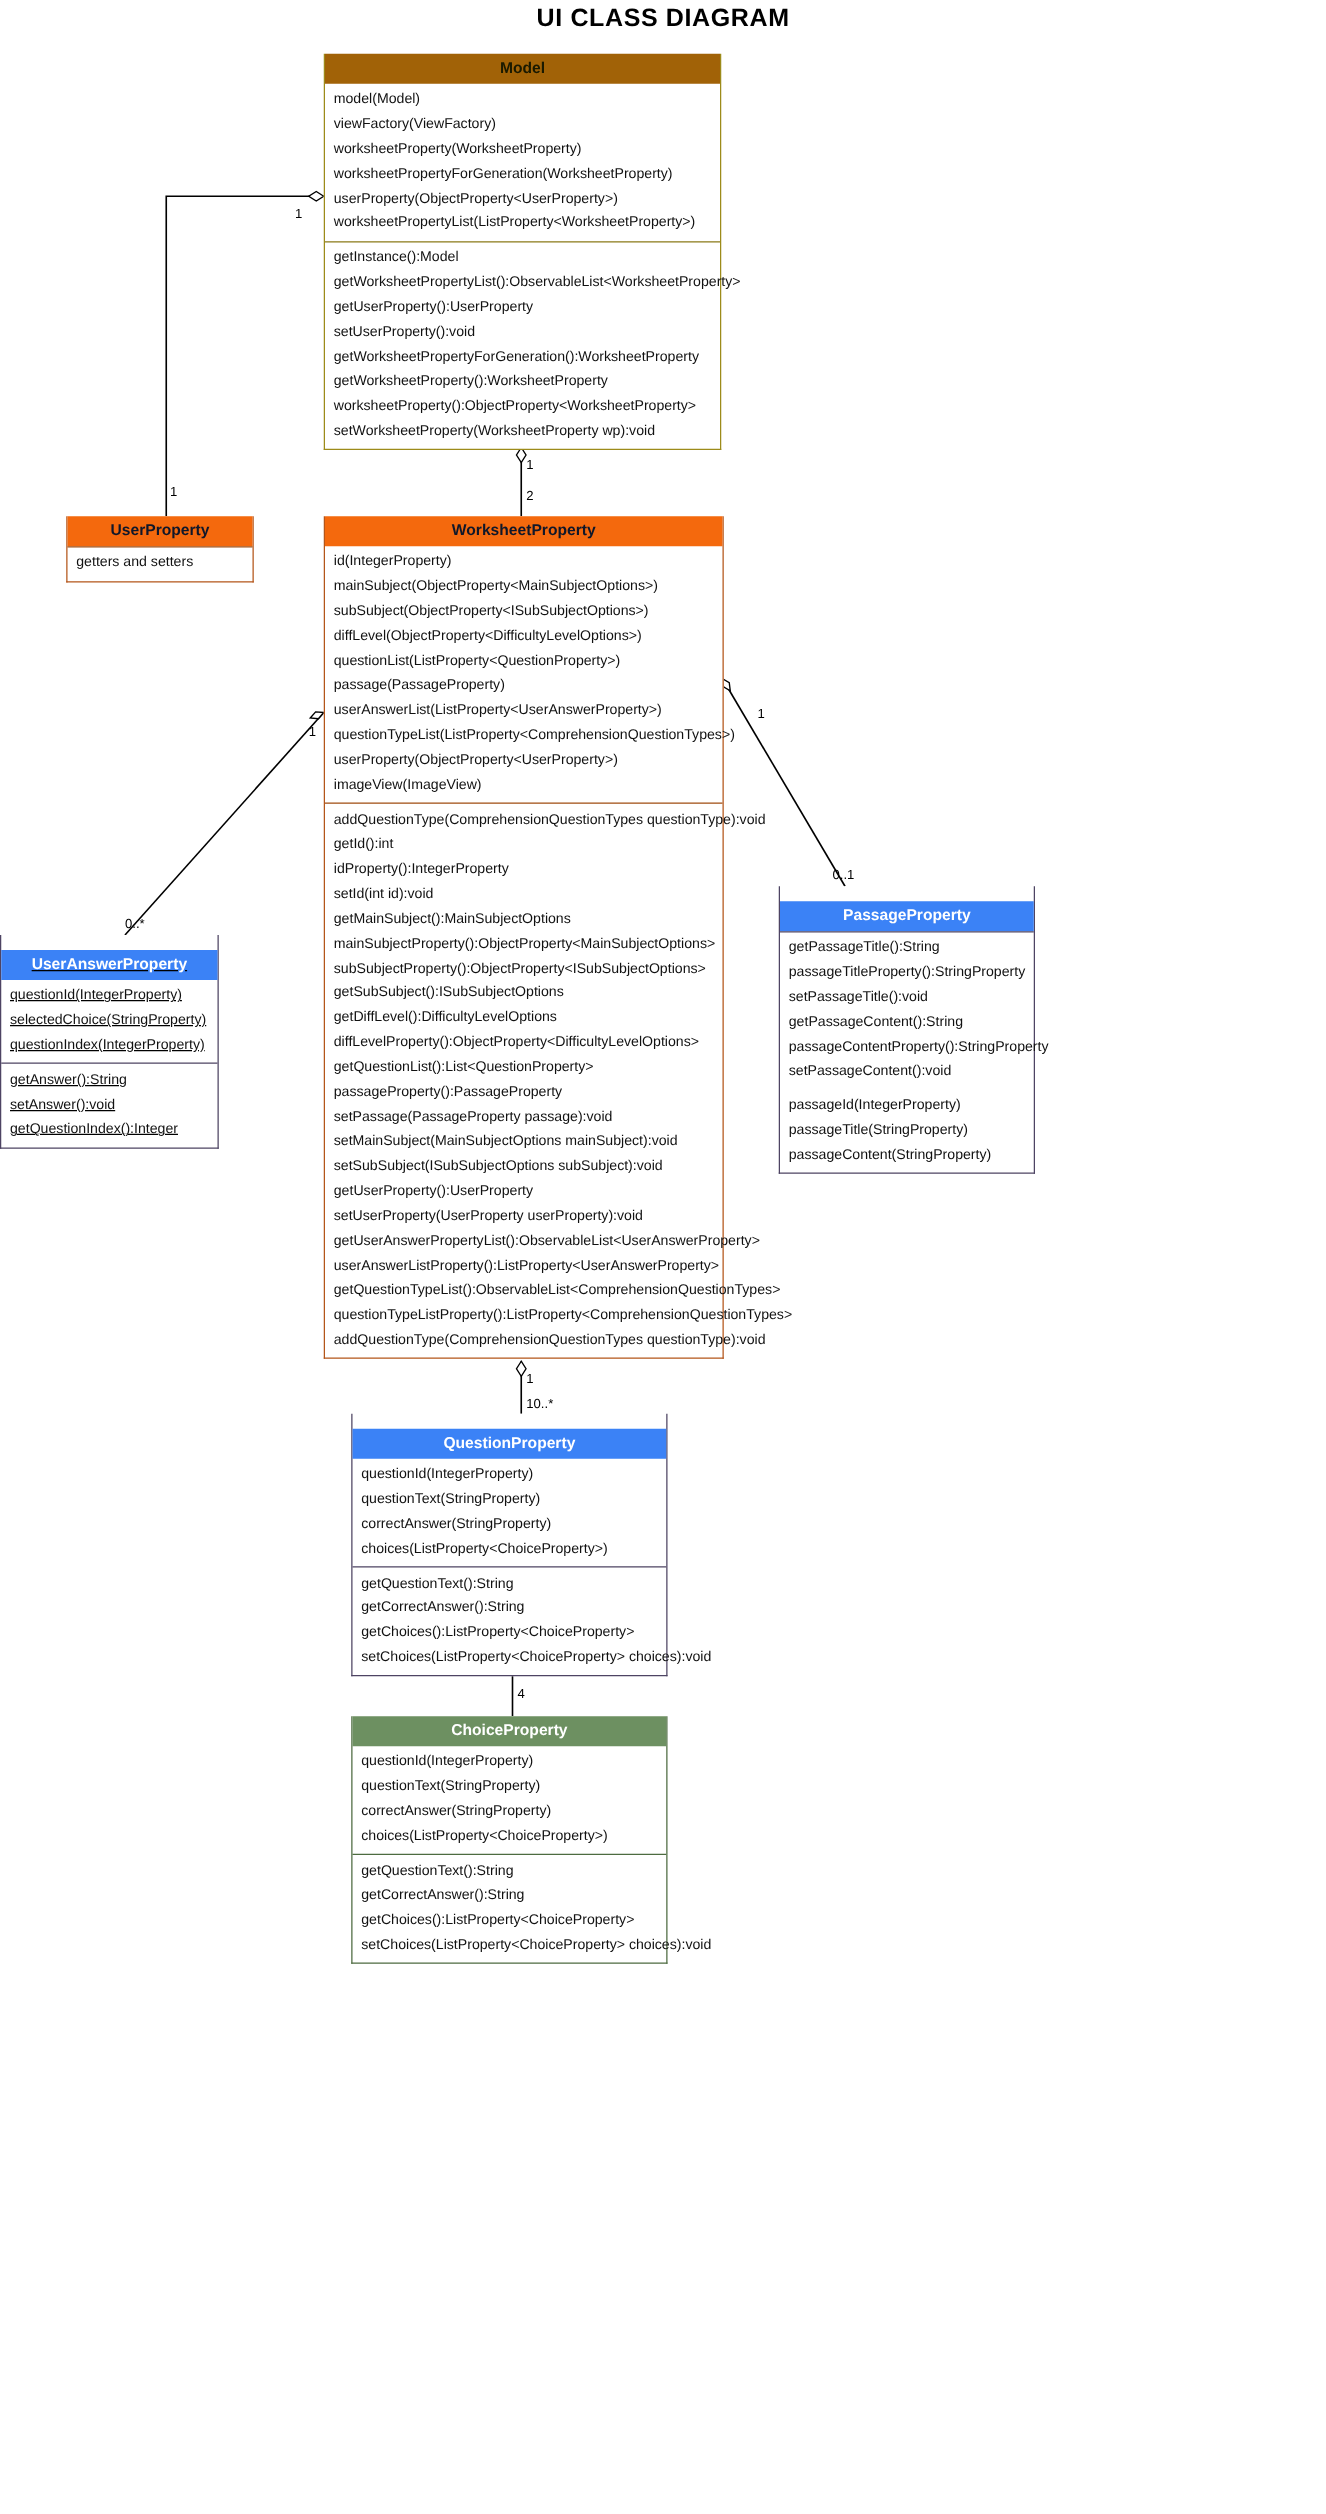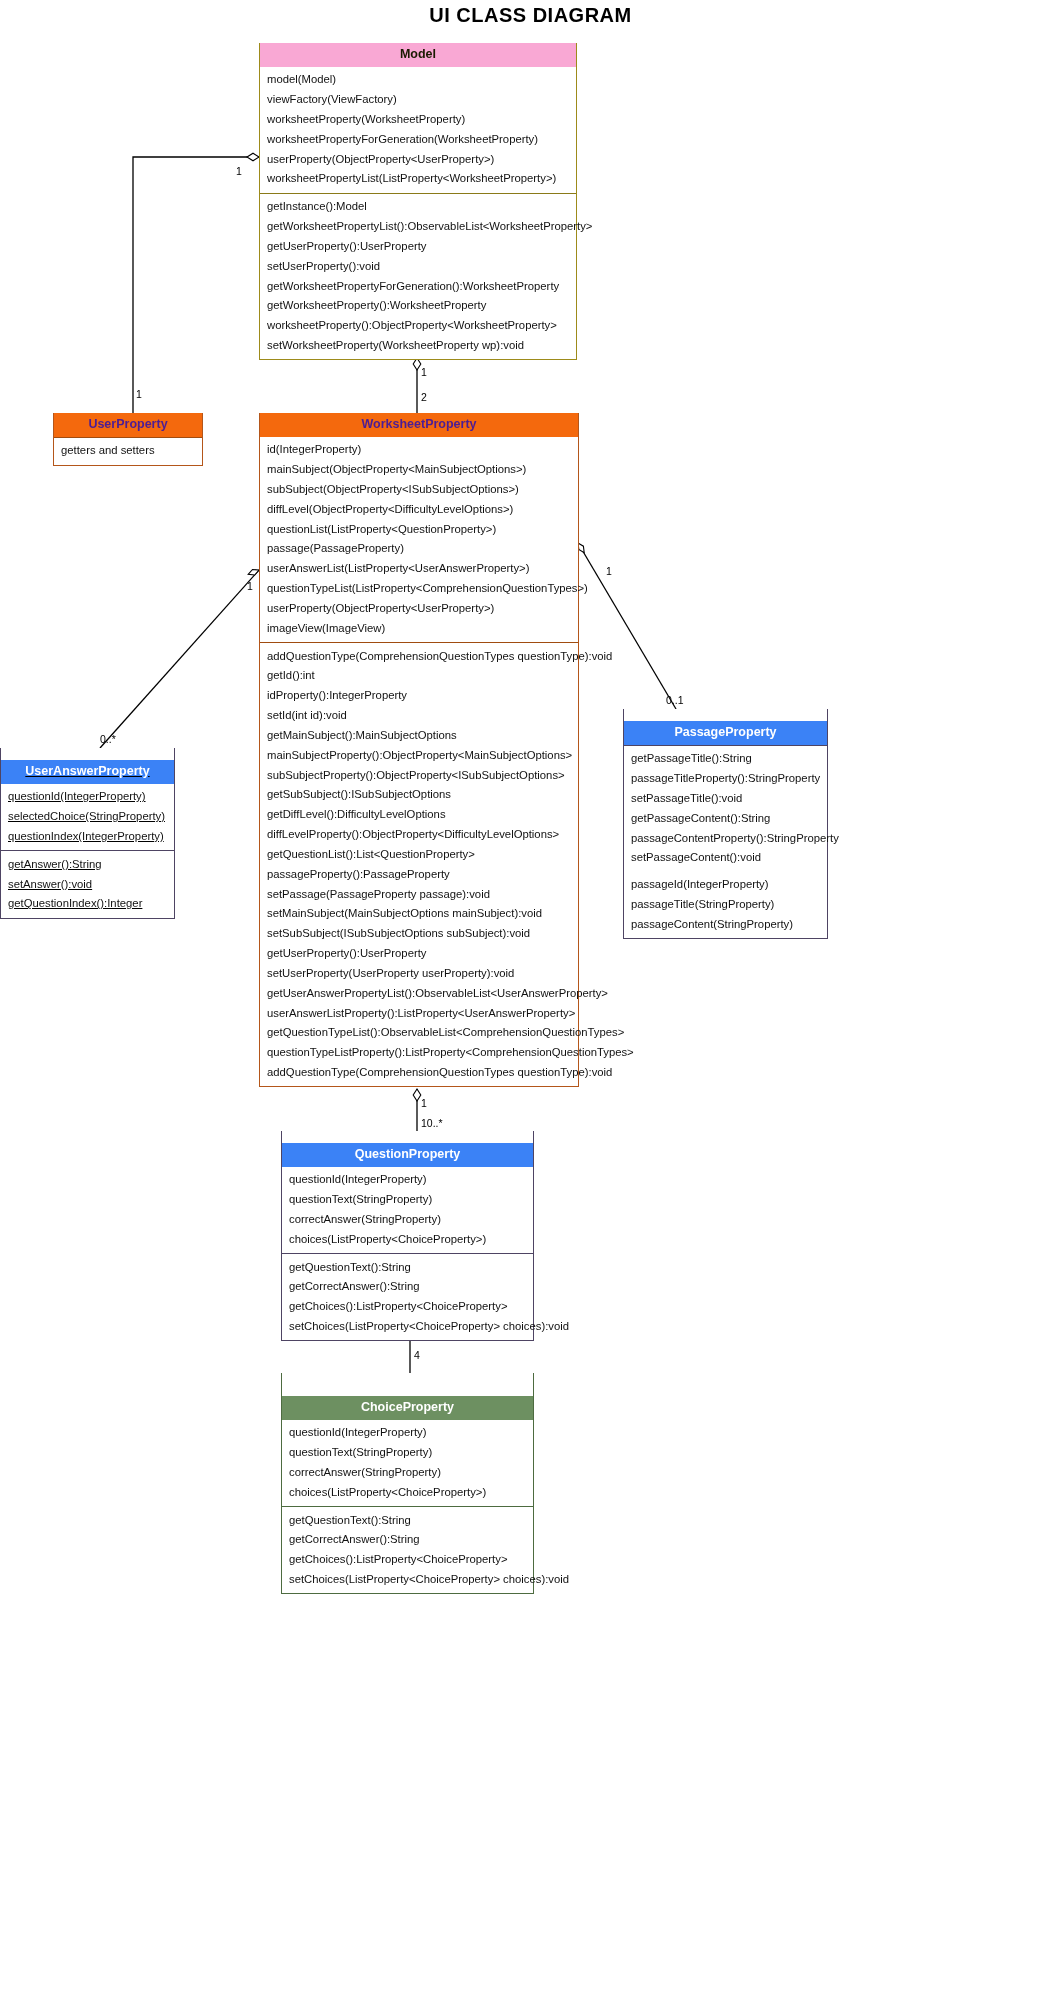--- a/index.html
+++ b/index.html
@@ -52,33 +52,33 @@
   .uml-section.first { border-top: none; }
   .uml-row {
     font-size: 11.3px;
     color: #111111;
     padding: 3.6px 6px 3.6px 7px;
     line-height: 1.12;
     white-space: nowrap;
   }
   
   .skin-model { border-color: #9d8b1a; }
-  .skin-model .uml-header { background: #f9a8d4; color: #1a1a00; }
+  .skin-model .uml-header { background: #a16207; color: #1a1a00; }
   .skin-model .uml-section { border-top-color: #8a7a18; }
 
   .skin-orange { border-color: #b4561a; }
-  .skin-orange .uml-header { background: #f4690d; color: #4c1d95; }
+  .skin-orange .uml-header { background: #f4690d; color: #0f172a; }
   .skin-orange .uml-section { border-top-color: #a04c10; }
 
   .skin-purple { border-color: #4e4463; }
   .skin-purple .uml-header { background: #3b82f6; color: #ffffff; margin-top: 12px; }
   .skin-purple .uml-section { border-top-color: #4e4463; }
 
   .skin-green { border-color: #4d6b40; }
-  .skin-green .uml-header { background: #6d9061; color: #ffffff; margin-top: 23px; }
+  .skin-green .uml-header { background: #6d9061; color: #ffffff; }
   .skin-green .uml-section { border-top-color: #4d6b40; }
 
   .mult {
     position: absolute;
     font-size: 10.5px;
     color: #000000;
     white-space: nowrap;
   }
 </style>
 </head>

